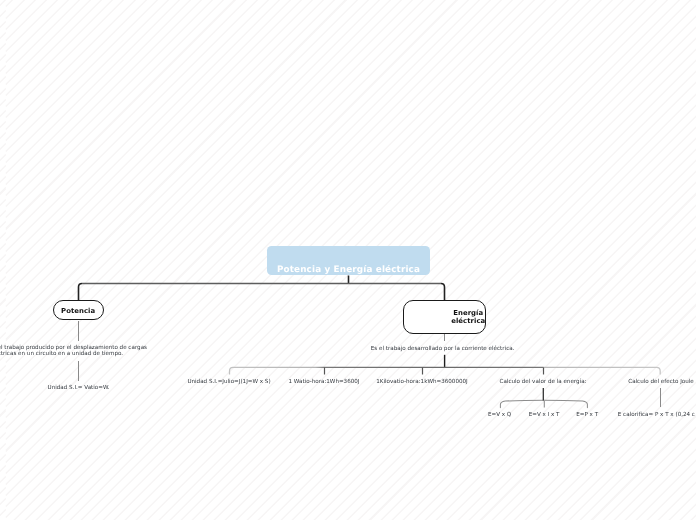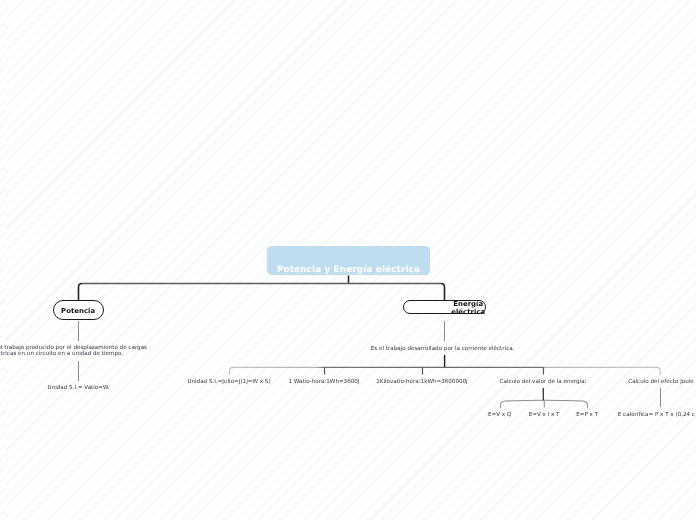--- a/index.html
+++ b/index.html
@@ -86,21 +86,21 @@
   </svg>
 
   <div class="node root-node" style="left:267px; top:246px; width:163px; height:29px;">
     <span>Potencia y Energía eléctrica</span>
   </div>
 
   <div class="node box-node" style="left:52.6px; top:299.8px; width:51.1px; height:20.7px;">
     <span>Potencia</span>
   </div>
 
-  <div class="node box-node" style="left:402.8px; top:299.8px; width:82.8px; height:14px;padding-left:48px;">
+  <div class="node box-node" style="left:402.8px; top:299.8px; width:82.8px; height:34px;padding-left:48px;">
     <span>Energía eléctrica</span>
   </div>
 
   <div class="leaf wrap" style="left:-10.7px; top:345.9px; width:161px; text-align:left;">Es el trabajo producido por el desplazamiento de cargas eléctricas en un circuito en a unidad de tiempo.</div>
 
   <div class="leaf" style="left:-71.4px; top:385.6px; width:300px;">Unidad S.I.= Vatio=W.</div>
 
   <div class="leaf" style="left:292.6px; top:346.6px; width:300px;">Es  el trabajo desarrollado por la corriente eléctrica.</div>
 
   <div class="leaf" style="left:79px; top:379.5px; width:300px;">Unidad S.I.=Julio=J(1J=W x S)</div>

